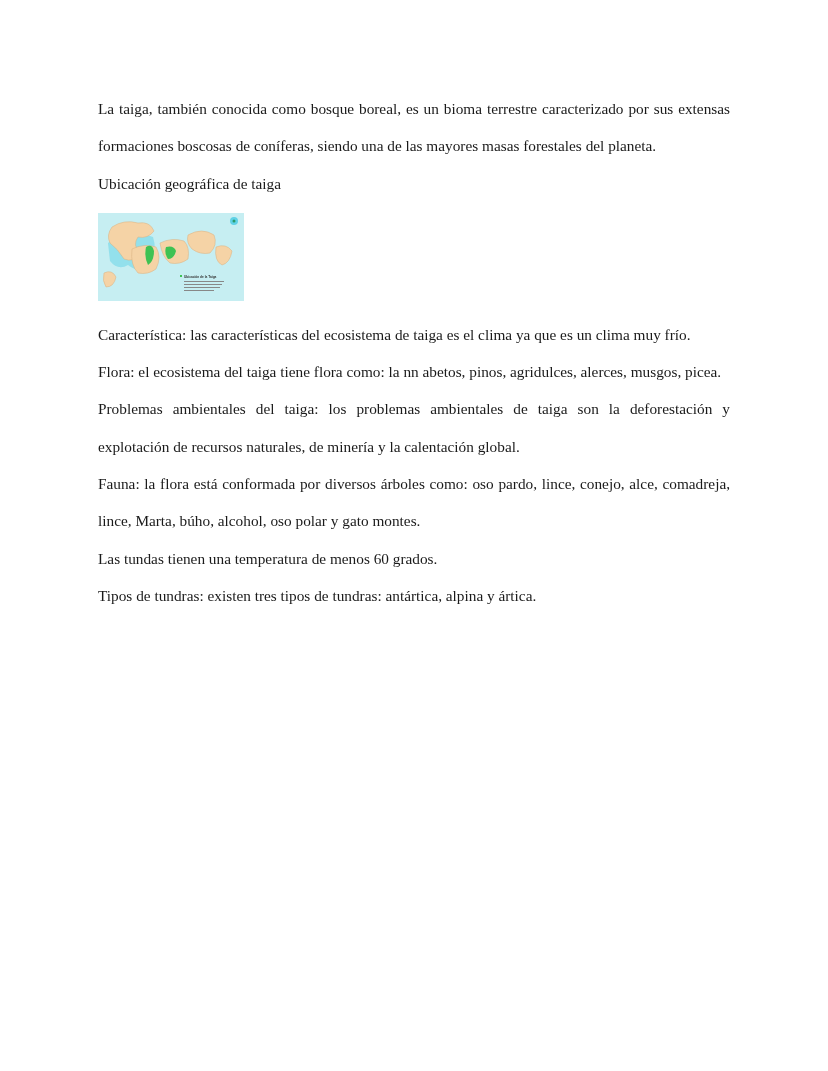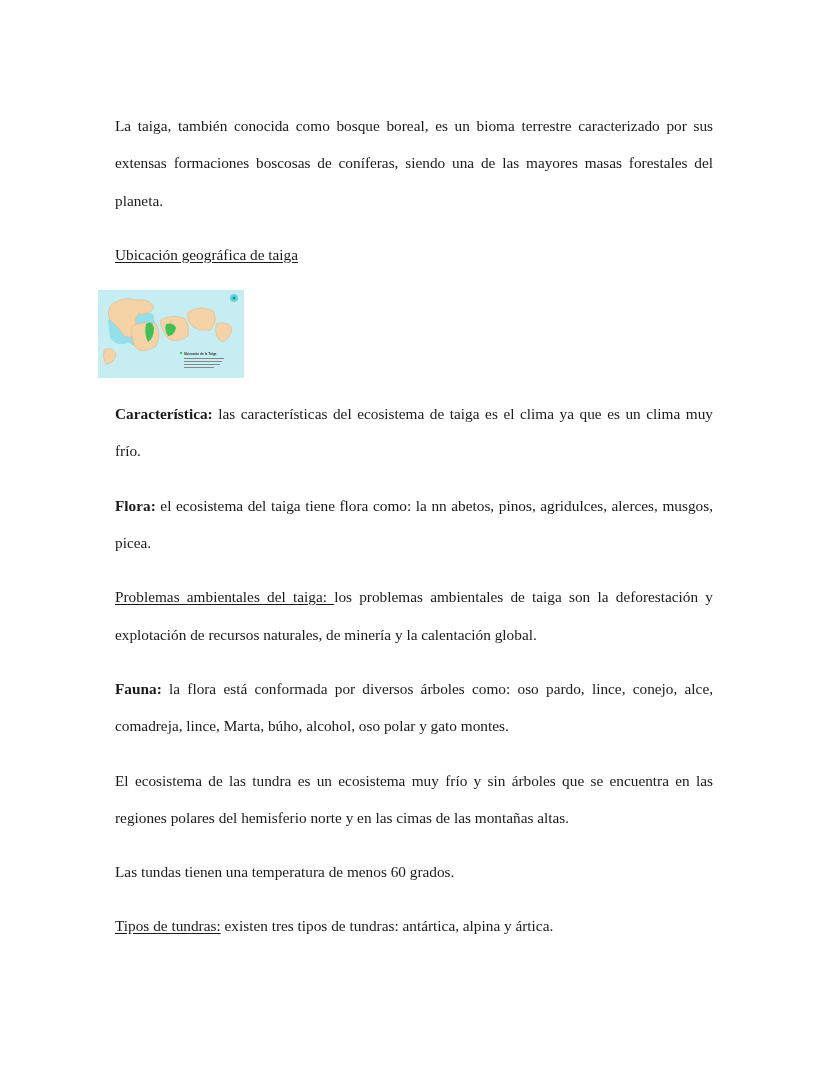--- a/index.html
+++ b/index.html
@@ -2,25 +2,25 @@
 <html><head>
   <meta charset="utf-8">
   <style>
     html, body { margin: 0; padding: 0; background: #ffffff; }
     body {
       width: 828px; height: 1071px; position: relative; overflow: hidden;
       font-family: "Liberation Serif", serif; color: #1a1a1a;
     }
     .page { position: absolute; left: 98px; top: 90px; width: 632px; }
     .p {
-      font-size: 15.3px; line-height: 37.3px; text-align: justify; margin: 17px;
+      font-size: 15.3px; line-height: 37.3px; text-align: justify; margin: 0;
     }
     .p.last-left { text-align-last: left; }
-    .u { text-decoration: underline; text-underline-offset: 2px; }
-    .b { font-weight: bold; }
+    .u { text-underline-offset: 2px; }
+    .b { font-weight: normal; }
     .map {
       position: relative; width: 146px; height: 88px; margin: 11px 0 15px 0;
       background: #c6eef2; overflow: hidden;
     }
     .map svg { display: block; }
   </style>
 </head>
 <body>
 
 <div class="page">
@@ -57,20 +57,19 @@
   <p class="p last-left"><span class="b">Característica:</span><span> las características del ecosistema de taiga es el clima ya que es un clima muy frío.</span></p>
 
   <p class="p last-left"><span class="b">Flora:</span><span> el ecosistema del taiga tiene flora como: la nn abetos, pinos, agridulces, alerces, musgos, picea.</span></p>
 
   <p class="p last-left"><span class="u">Problemas ambientales del taiga: </span><span>los problemas ambientales de taiga son la deforestación y explotación de recursos naturales, de minería y la calentación global.</span></p>
 
   <p class="p last-left"><span class="b">Fauna:</span><span> la flora está conformada por diversos árboles como: oso pardo, lince, conejo, alce, comadreja, lince, Marta, búho, alcohol, oso polar y gato montes.</span></p>
 
 
 
-  <p class="p last-left">El ecosistema de las tundra es un ecosistema muy frío y sin árboles que se encuentra en las regiones polares del hemisferio norte y en las cimas de las montañas altas.</p>
 
   <p class="p">Las tundas tienen una temperatura de menos 60 grados.</p>
 
   <p class="p"><span class="u">Tipos de tundras:</span><span> existen tres tipos de tundras: antártica, alpina y ártica.</span></p>
 
 
 </div>
 
 </body></html>

